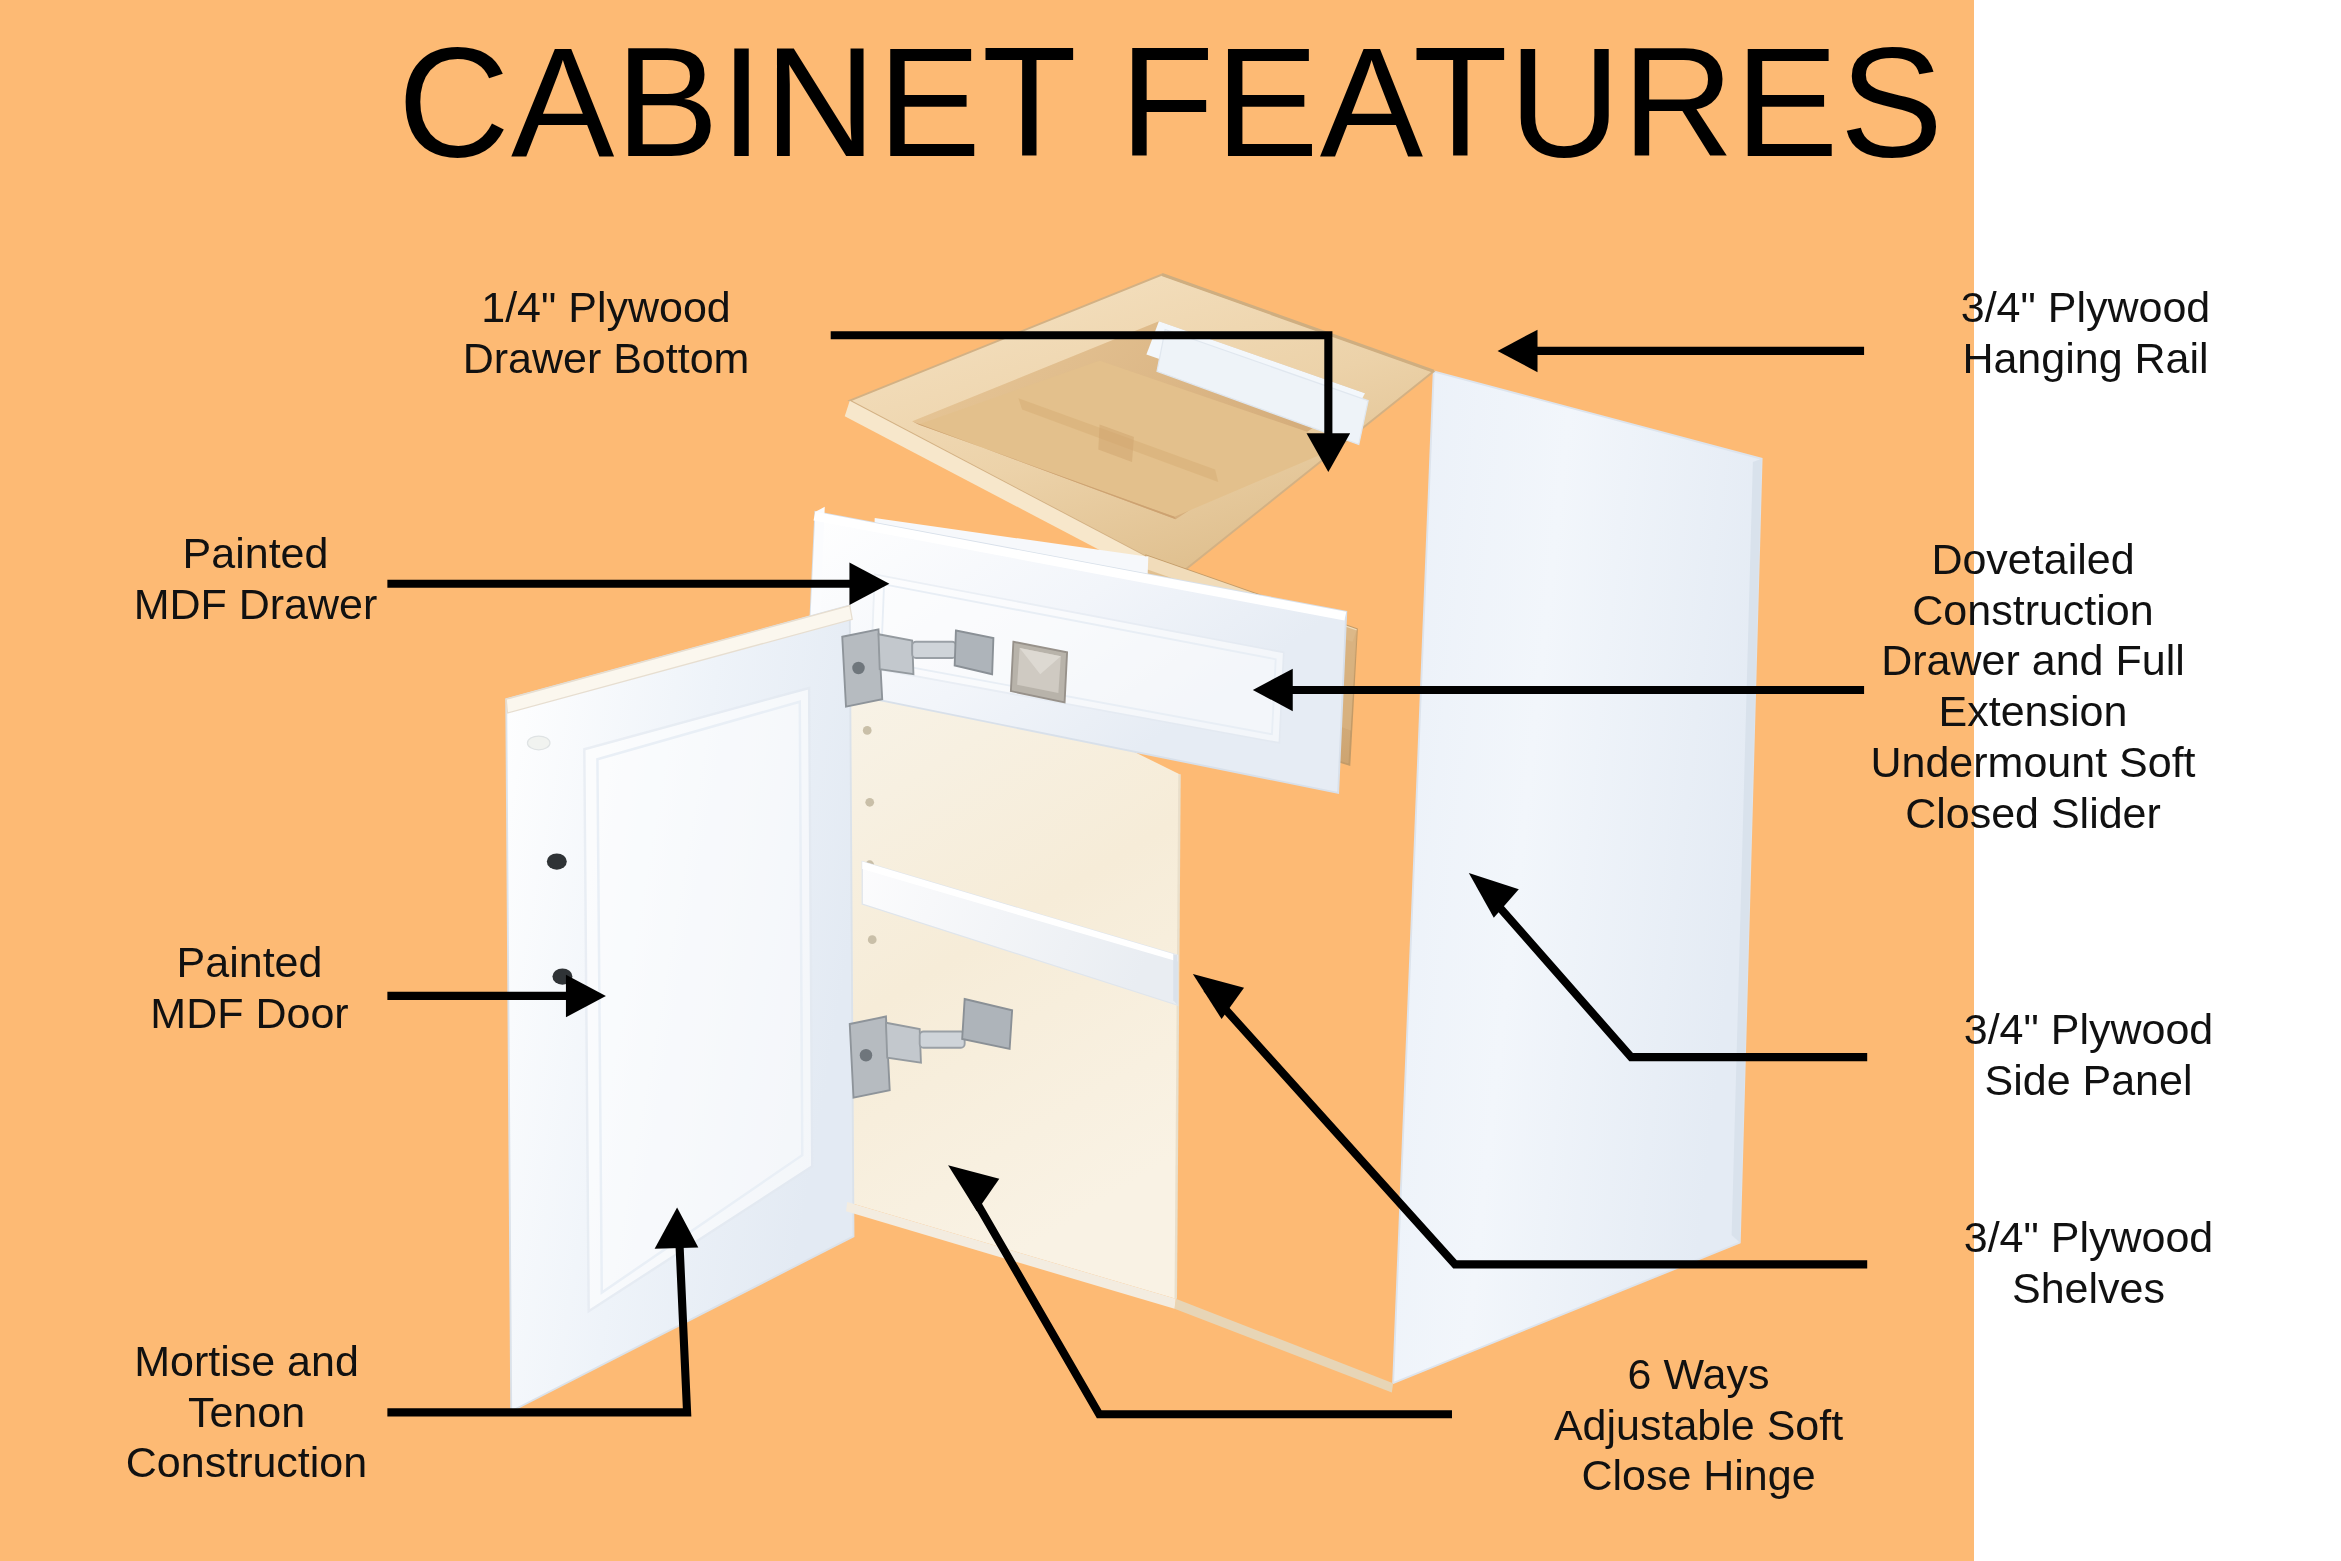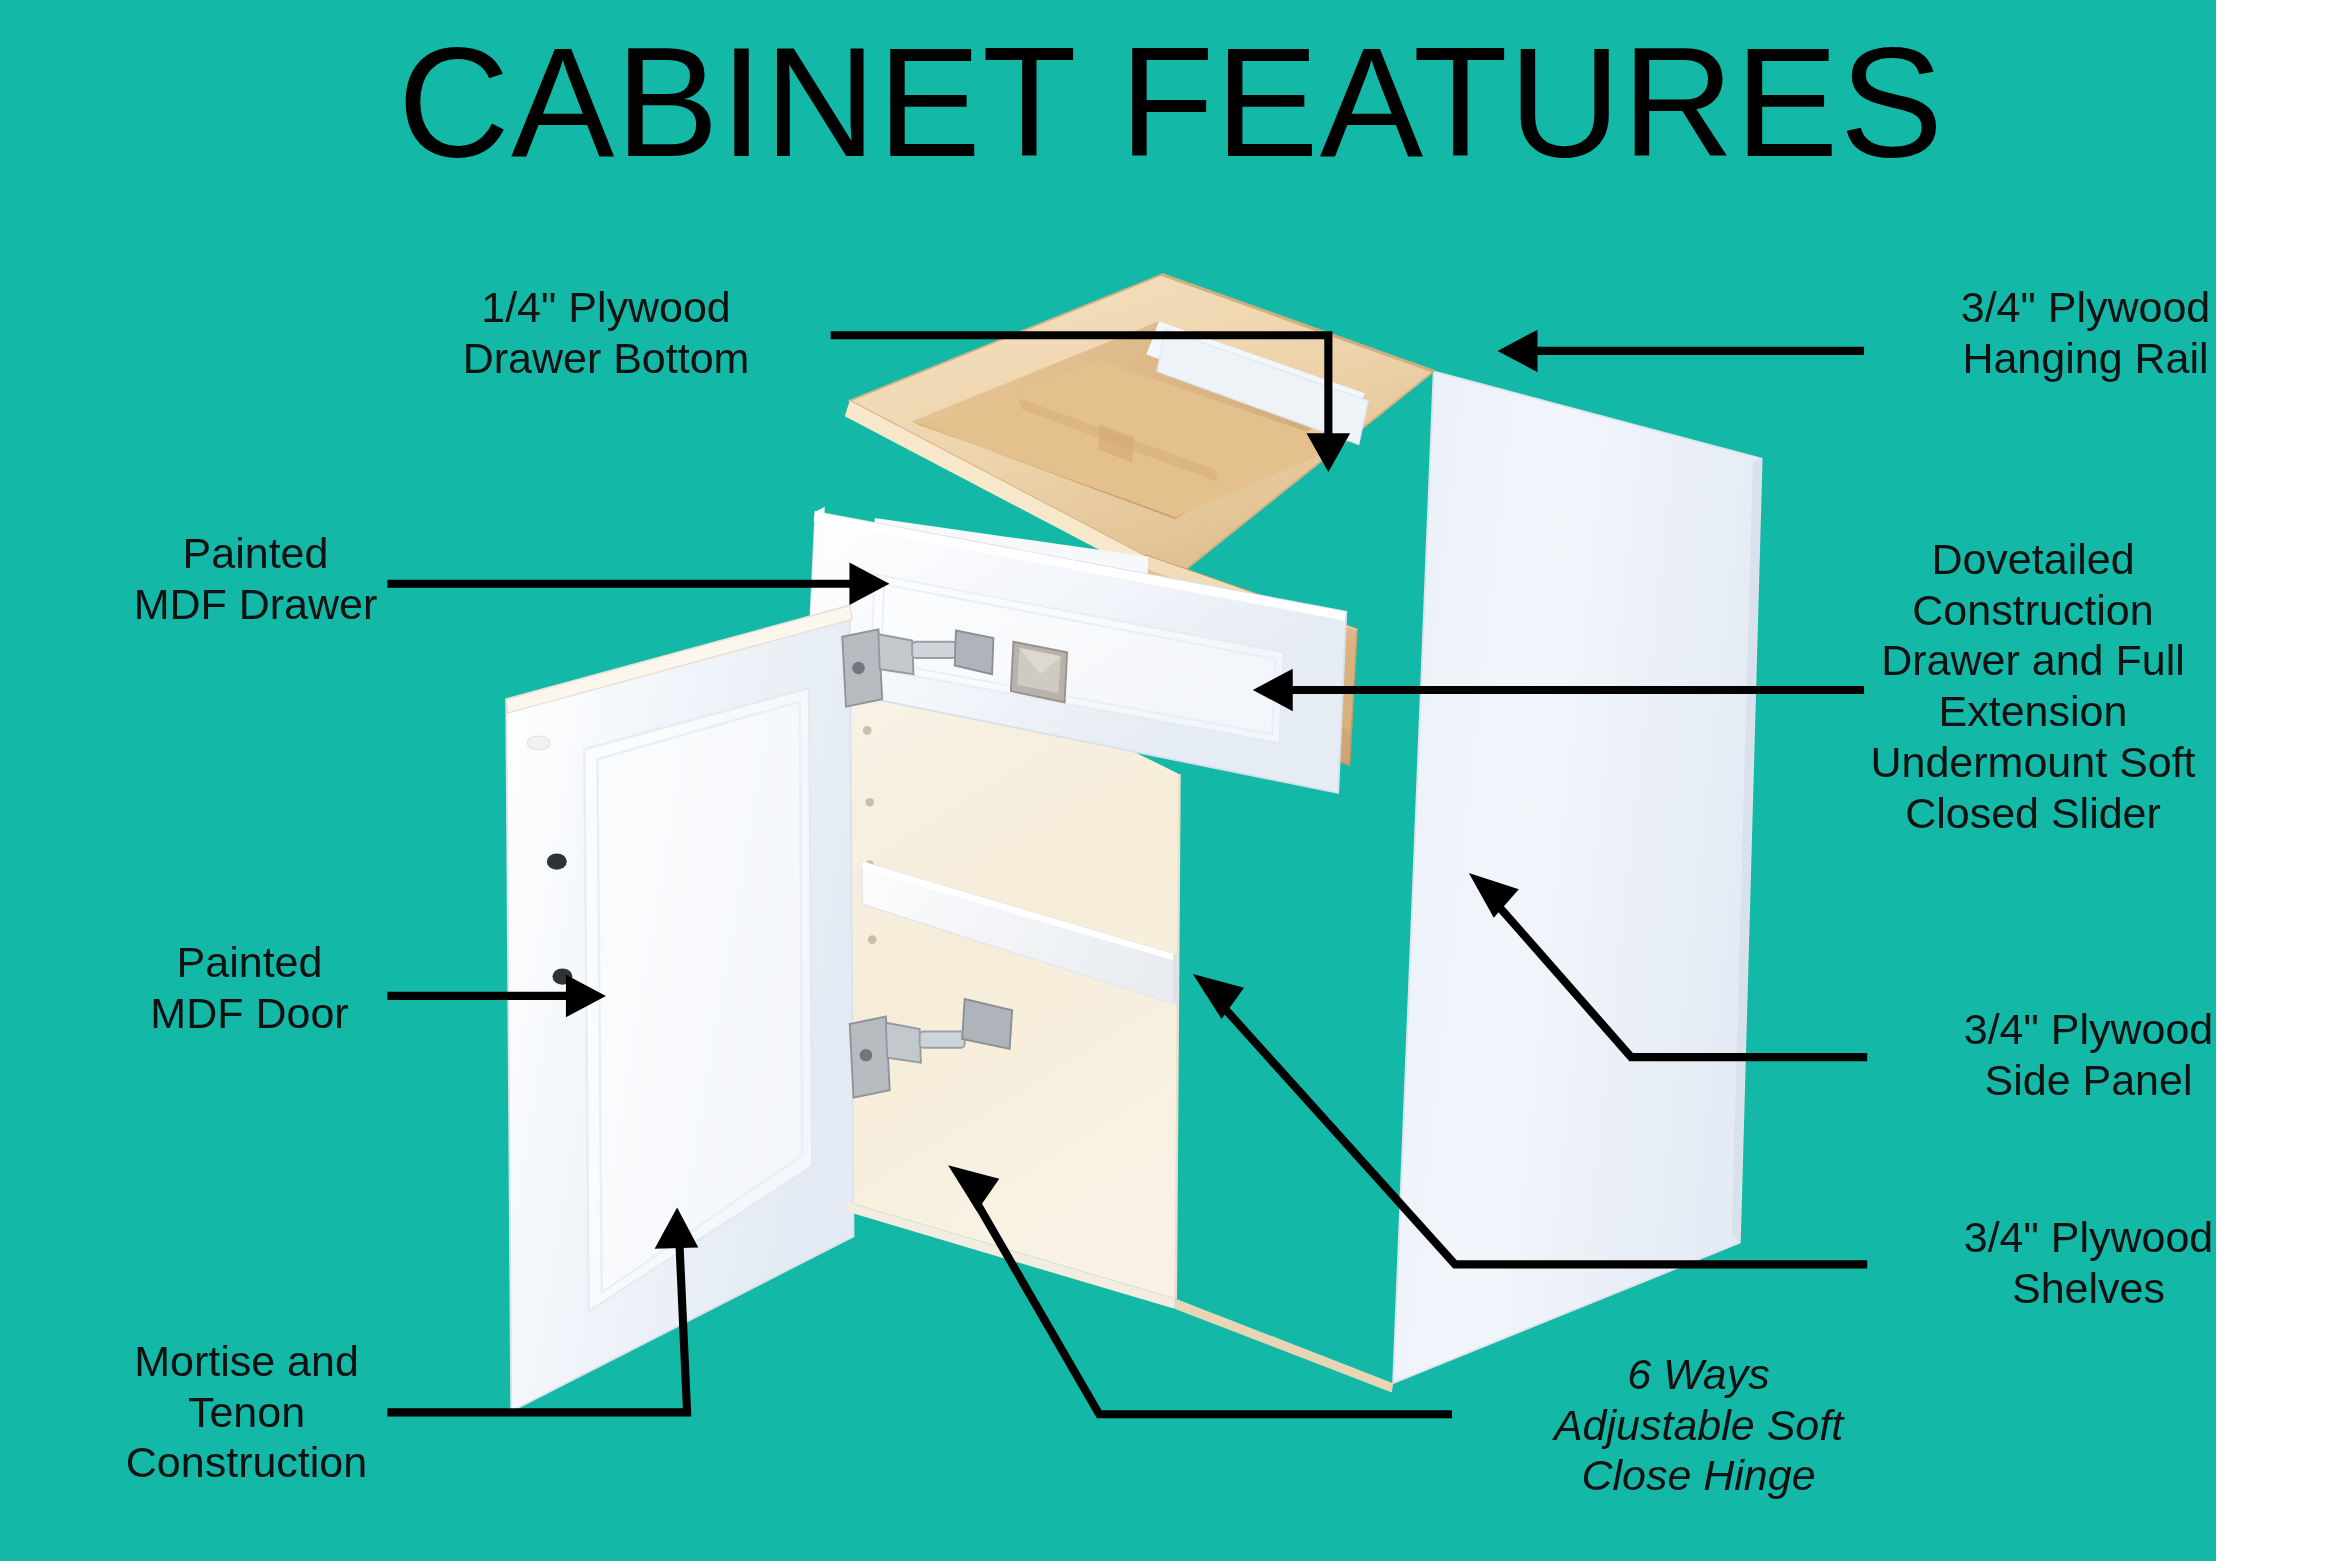--- a/index.html
+++ b/index.html
@@ -1,17 +1,17 @@
 <!DOCTYPE html>
 <html style="font-size:10px"><head>
 <meta charset="utf-8">
 <style>
   html,body{margin:0;padding:0;background:#fff;}
   body{width:2342px;height:1561px;font-family:"Liberation Sans",sans-serif;color:#000;overflow:hidden;}
-  #stage{position:relative;width:2216px;height:1561px;background:#14b8a6;}
+  #stage{position:relative;width:1974px;height:1561px;background:#fdba74;}
 
   
   .title{
     position:absolute;left:0;top:25px;width:2342px;text-align:center;
     font-family:"Liberation Sans",sans-serif;
     font-size:155px;line-height:1.0;font-weight:400;letter-spacing:1.2px;
     color:#000;white-space:nowrap;
   }
 
   
@@ -251,18 +251,18 @@
   <div class="label" style="left:1870px;top:1004px;width:437px;">3/4" Plywood
 Side Panel</div>
 
   <div class="label" style="left:1870px;top:1212px;width:437px;">3/4" Plywood
 Shelves</div>
 
   <div class="label" style="left:53px;top:1336px;width:387px;text-align:center;">Mortise and
 Tenon
 Construction</div>
 
-  <div class="label" style="left:1455px;top:1349px;width:487px;font-style:italic;">6 Ways
+  <div class="label" style="left:1455px;top:1349px;width:487px;">6 Ways
 Adjustable Soft
 Close Hinge</div>
 
 </div>
 
 
 </body></html>

